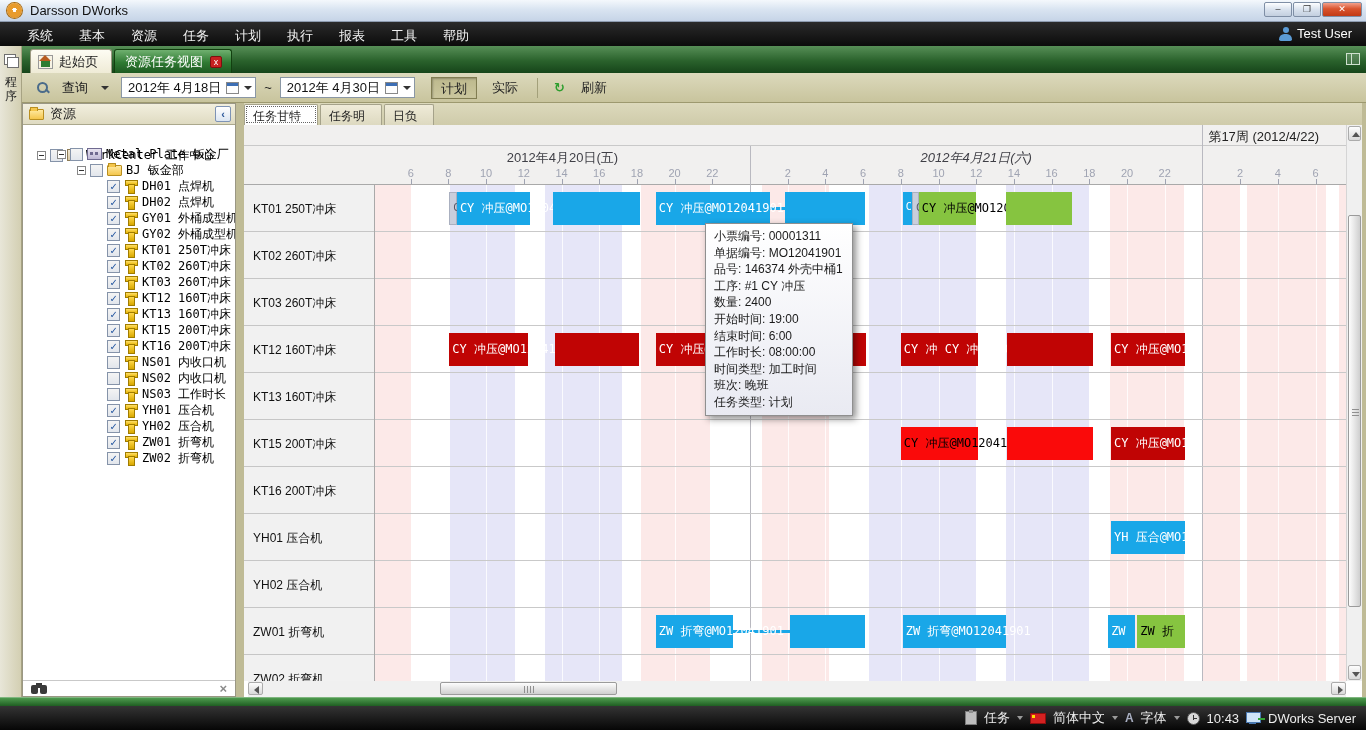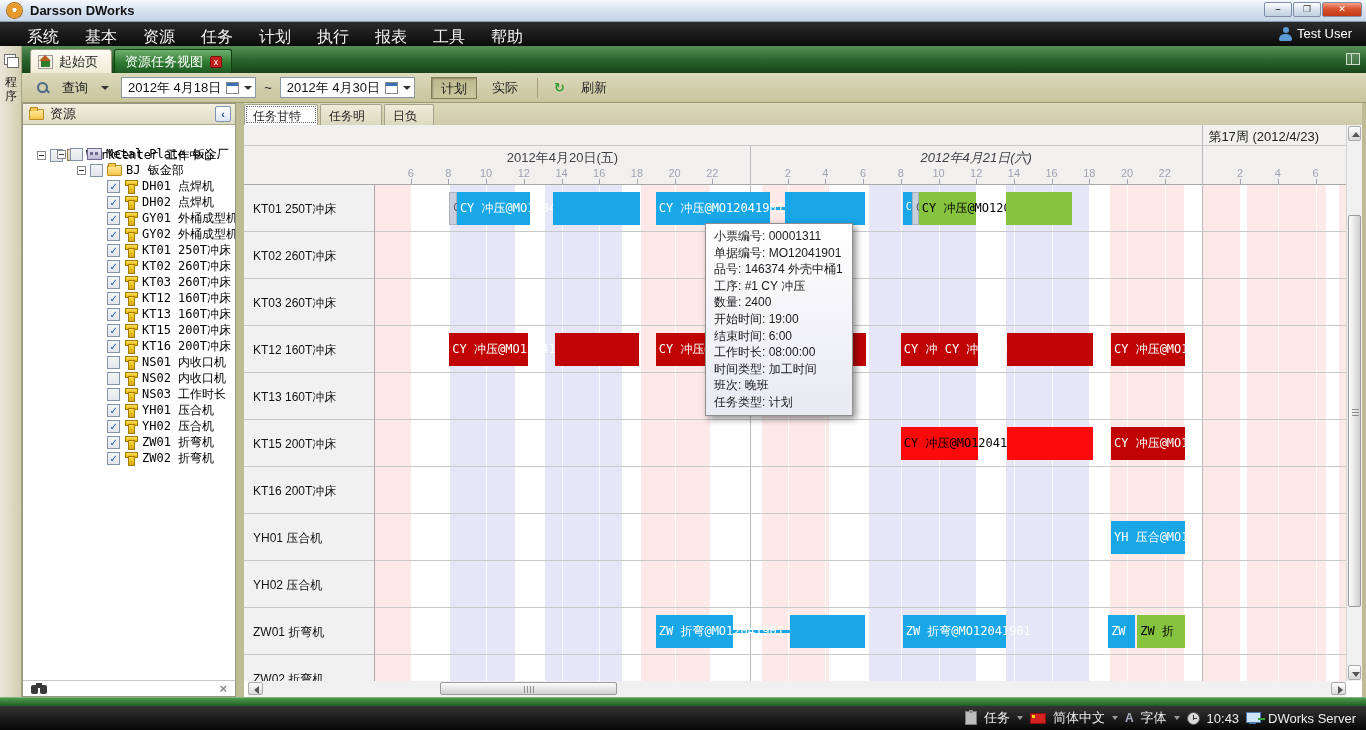--- a/index.html
+++ b/index.html
@@ -2,34 +2,34 @@
 <html><head>
 <meta charset="utf-8">
 <style>
   * { margin:0; padding:0; box-sizing:border-box; }
   html,body { width:1366px; height:730px; overflow:hidden; }
   body { font-family:"Liberation Sans","DejaVu Sans",sans-serif; font-size:12px; }
   #app { position:relative; width:1366px; height:730px; background:#BFBB96; overflow:hidden; }
 
   
   .titlebar { position:absolute; left:0; top:0; width:1366px; height:22px;
-    background:linear-gradient(#F4F8FC,#D9E4F1 45%,#C6D4E7); border-bottom:1px solid #8E9CB0;font-weight:bold; }
+    background:linear-gradient(#F4F8FC,#D9E4F1 45%,#C6D4E7); border-bottom:1px solid #8E9CB0; }
   .titlebar .gear { position:absolute; left:7px; top:3px; width:15px; height:15px; border-radius:50%;
     background:radial-gradient(circle at 50% 45%, #FFF 0 18%, #E89B2D 19% 60%, #C97B16 100%); box-shadow:0 0 0 1px #A86A10; }
   .titlebar .title { position:absolute; left:30px; top:3px; font-size:13px; color:#111; }
   .winbtns { position:absolute; right:4px; top:2px; display:flex; }
   .winbtn { width:28px; height:15px; margin-left:1px; border:1px solid #7E8EA5; border-radius:2px;
     background:linear-gradient(#FDFEFF,#D9E2EE 50%,#C3CFDF); color:#333; font-size:9px; line-height:13px; text-align:center; }
   .winbtn.close { background:linear-gradient(#F2A08B,#D9542E 45%,#C23A14); color:#fff; width:40px; }
 
   
   .menubar { position:absolute; left:0; top:22px; width:1366px; height:24px;
     background:linear-gradient(#2B2B2B,#0B0B0B); color:#F2F2F2; }
   .menubar .items { position:absolute; left:14px; top:0; height:24px; display:flex; }
-  .menuitem { padding:5px 13px 0 13px; font-size:16px; height:24px; }
+  .menuitem { padding:5px 13px 0 13px; font-size:13px; height:24px; }
   .userbox { position:absolute; right:14px; top:4px; display:flex; align-items:center; gap:5px; color:#FFF; font-size:13px; }
   .person { position:relative; width:13px; height:14px; }
   .person:before { content:""; position:absolute; left:3.5px; top:0; width:6px; height:6px; border-radius:50%; background:#5B9BD5; }
   .person:after { content:""; position:absolute; left:0; bottom:0; width:13px; height:7px; border-radius:6px 6px 2px 2px; background:#5B9BD5; }
 
   
   .tabbar { position:absolute; left:0; top:46px; width:1366px; height:27px;
     background:linear-gradient(#578F57,#2A622C 55%,#16451A); }
   .tab-home { position:absolute; left:30px; top:3px; width:82px; height:24px; border-radius:3px 3px 0 0;
     background:linear-gradient(#FDFCF3,#EFEBD6); border:1px solid #9B9880; border-bottom:none;
@@ -352,21 +352,21 @@
   </div>
 
   <div class="gantt">
     <div class="gtabs" id="gantt-tabs">
         <div class="gtab on" style="left: 0px; width: 74px;">任务甘特图</div>
         <div class="gtab" style="left: 76px; width: 62px;">任务明细</div>
         <div class="gtab" style="left: 140px; width: 50px;">日负荷</div>
       </div>
     <div class="ghead" id="gantt-header">
         <div class="weekrow">
-          <div class="weeklabel" style="left: 964.4px;">第17周 (2012/4/23)</div>
+          <div class="weeklabel" style="left: 964.4px;">第17周 (2012/4/22)</div>
           <div style="position: absolute; left: 958.4px; top: 0px; width: 1px; height: 21px; background: rgb(185, 185, 192);"></div>
         </div>
         <div class="daylabel" style="left: 131px; width: 375px;">2012年4月20日(五)</div>
         <div class="hdivider" style="left: 506px; top: 21px; height: 39px;"></div>
         <div class="ticknum" style="left: 166.7px;">6</div>
         <div class="tickmark" style="left: 166.7px;"></div>
         <div class="ticknum" style="left: 204.4px;">8</div>
         <div class="tickmark" style="left: 204.4px;"></div>
         <div class="ticknum" style="left: 242.1px;">10</div>
         <div class="tickmark" style="left: 242.1px;"></div>

